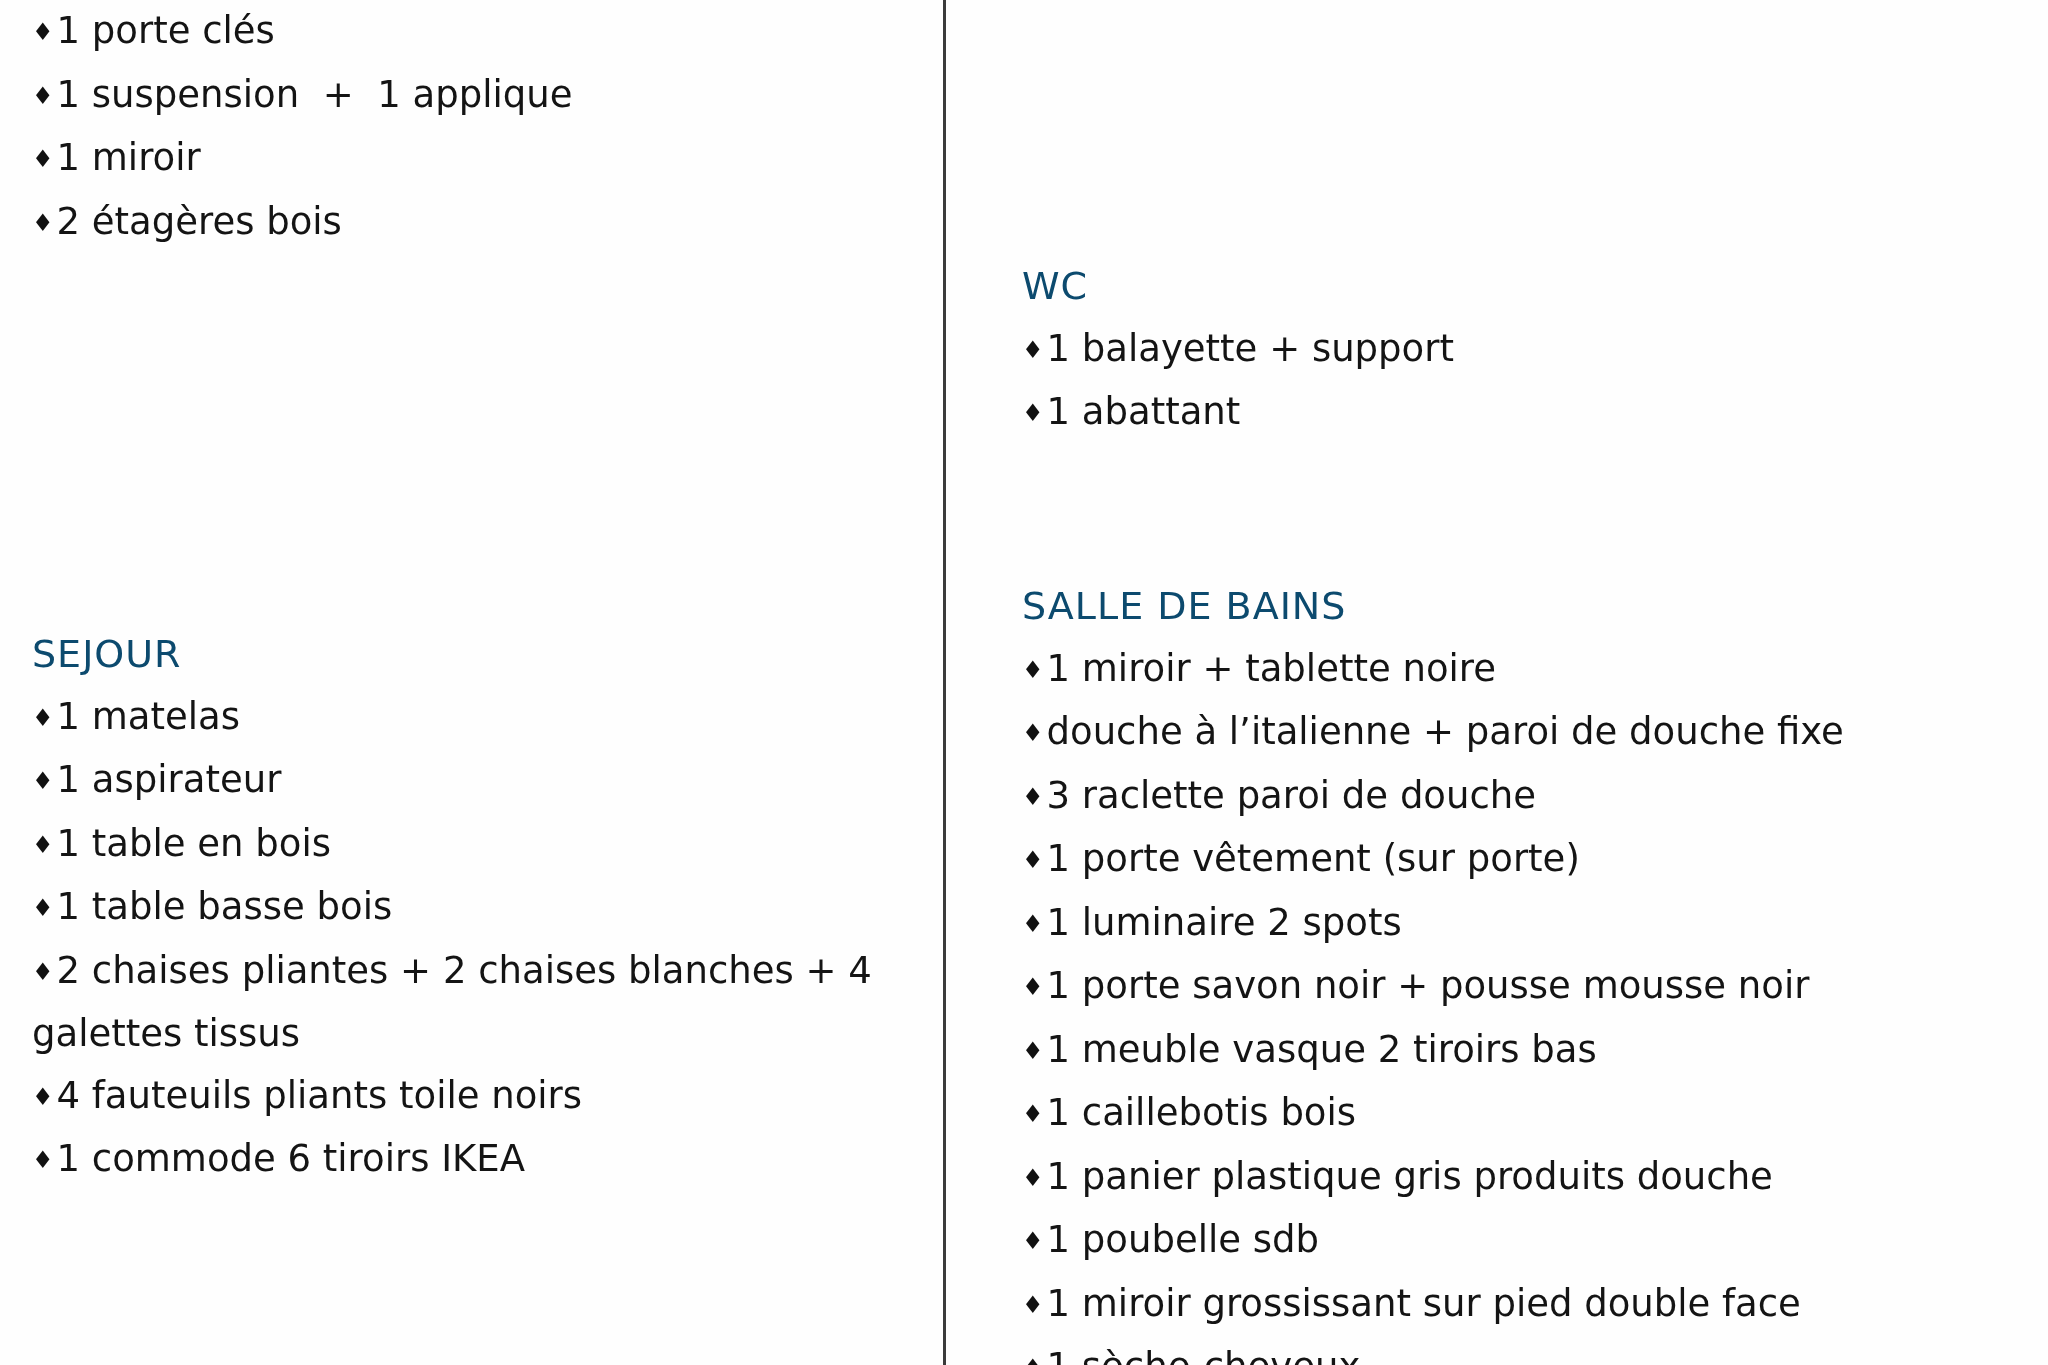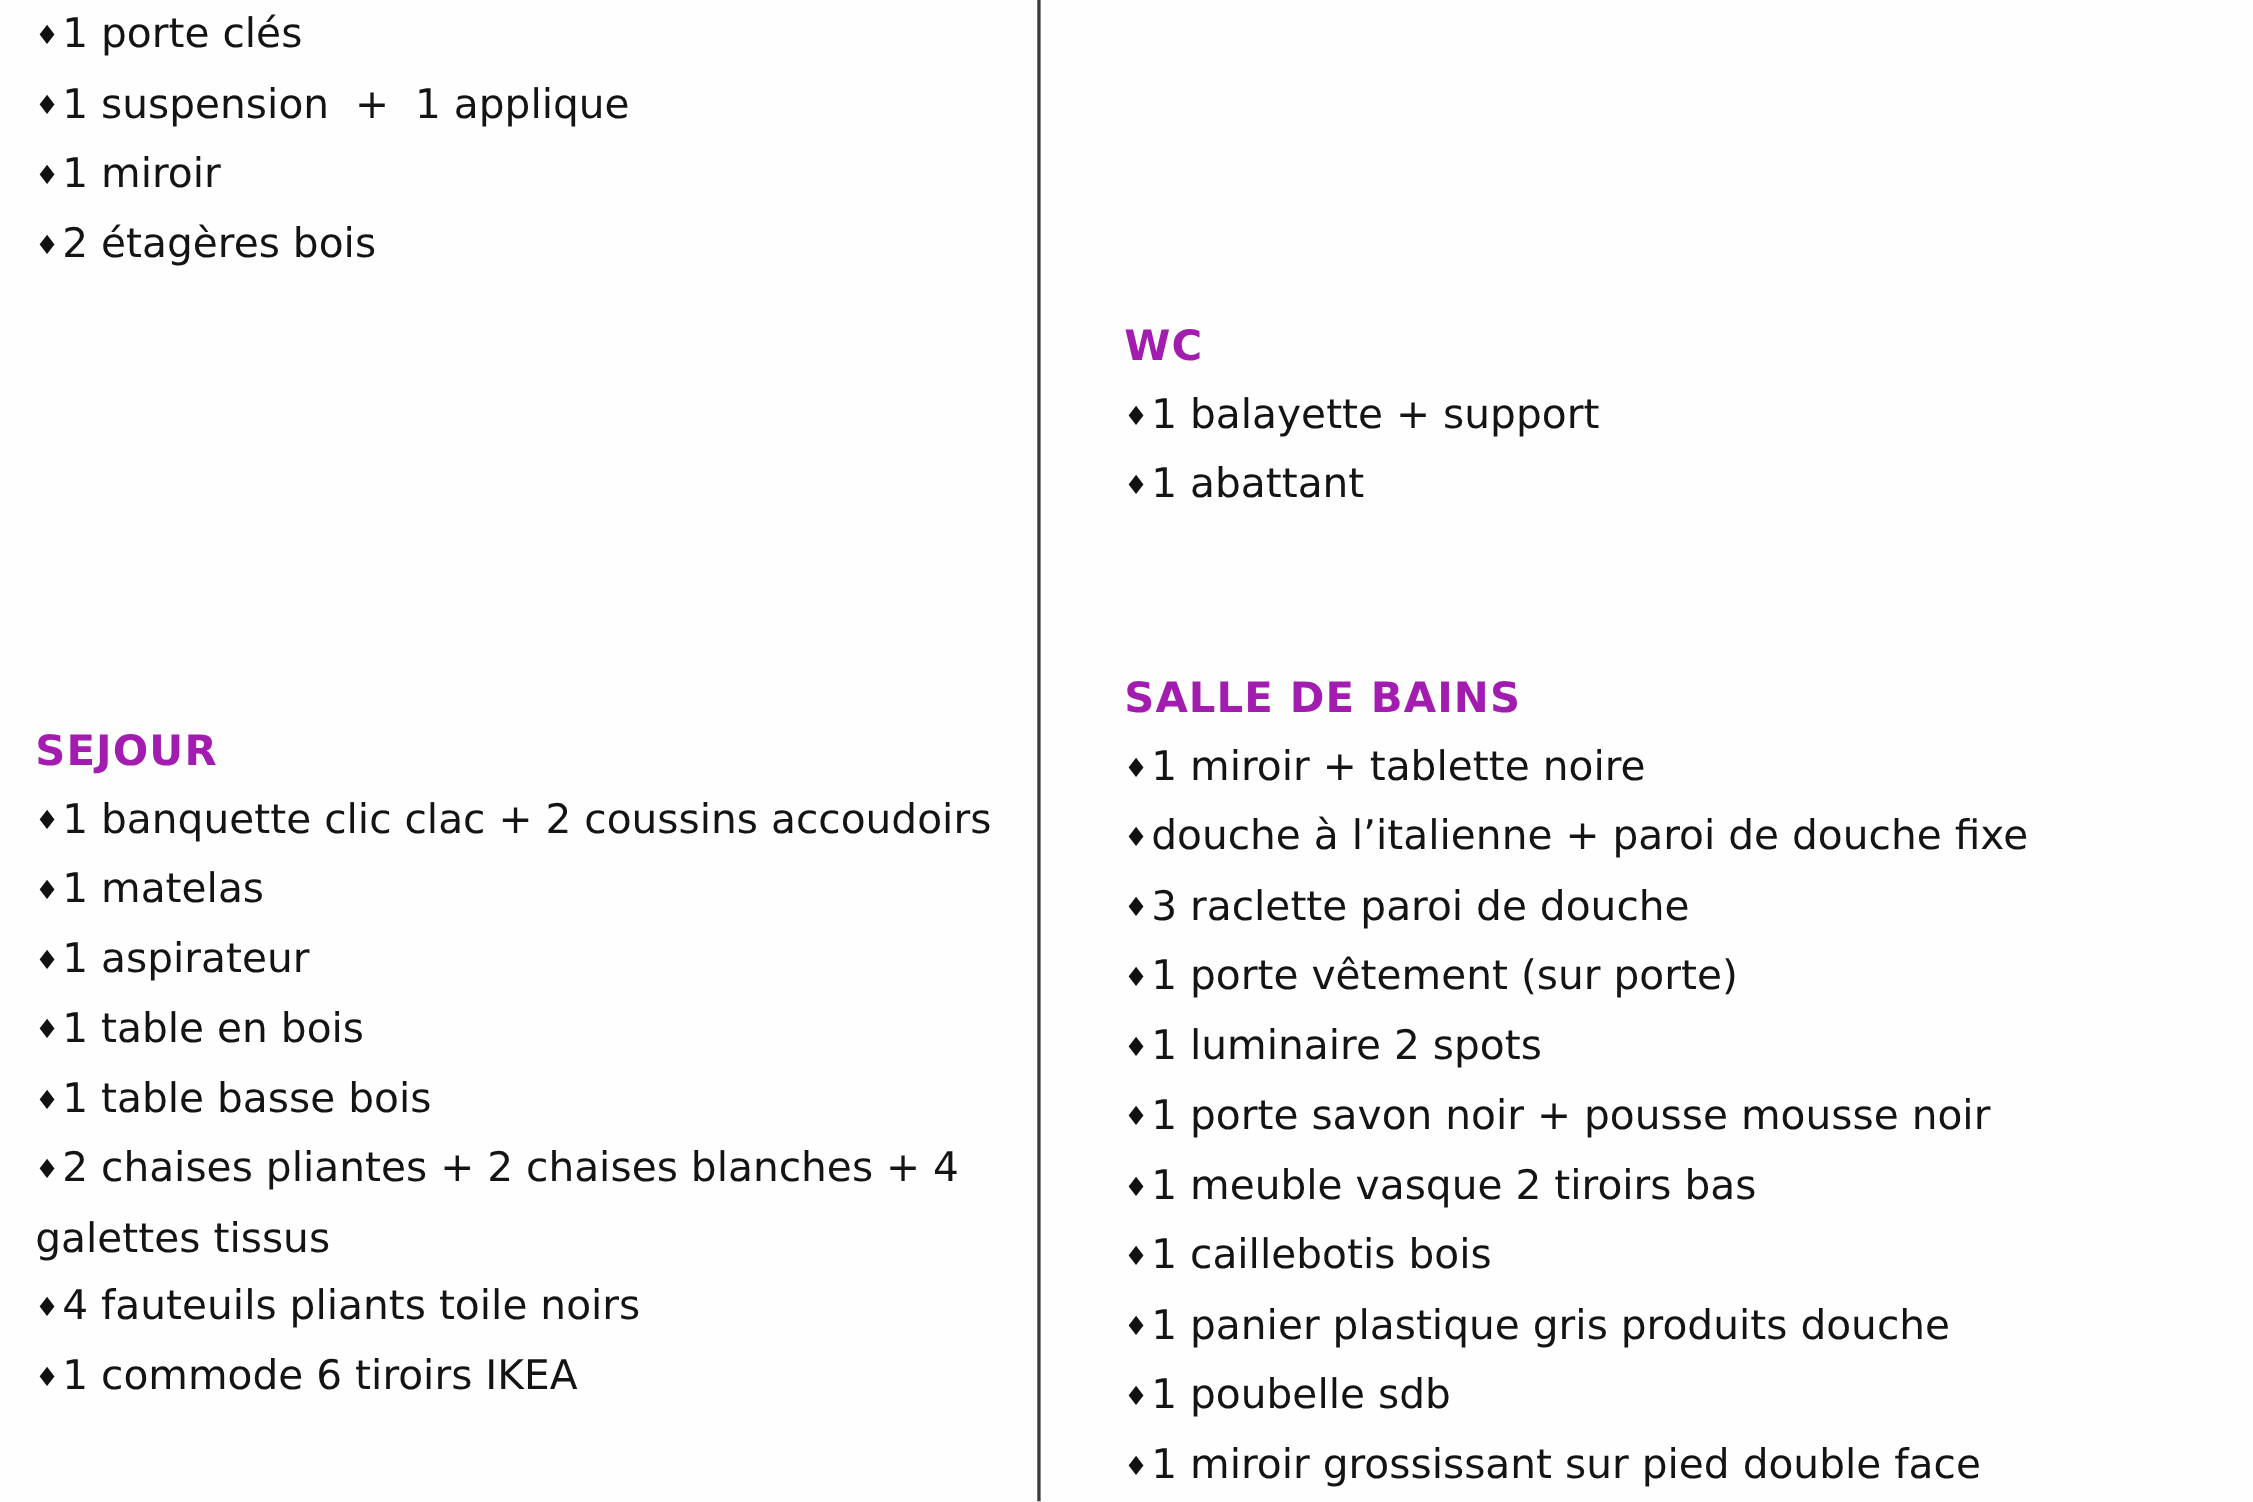--- a/index.html
+++ b/index.html
@@ -32,25 +32,24 @@
   }
   .col-left  { left: 32px;  width: 895px; }
   .col-right { left: 1022px; width: 1005px; }
   .section { position: absolute; left: 0; right: 0; }
   .sec-intro      { top: 0px; }
   .sec-sejour     { top: 624px; }
   .sec-wc         { top: 256px; }
   .sec-sdb        { top: 576px; }
   .sec-title {
     font-size: 38px;
-    font-weight: bold;
+    font-weight: normal;
     line-height: 61.5px;
     letter-spacing: 1px;
-    color: #a21caf;
-    margin-top: 28px;
+    color: #0c4a6e;
   }
   .line {
     font-size: 37px;
     line-height: 61.5px;
     color: #141414;
     white-space: pre-wrap;
   }
   .bullet {
     font-size: 24px;
     margin-right: 3px;
@@ -69,21 +68,20 @@
     <div class="section sec-intro">
         <div class="line"><span class="bullet">♦</span><span>1 porte clés</span></div>
         <div class="line"><span class="bullet">♦</span><span>1 suspension  +  1 applique</span></div>
         <div class="line"><span class="bullet">♦</span><span>1 miroir</span></div>
         <div class="line"><span class="bullet">♦</span><span>2 étagères bois</span></div>
       </div>
 
     <div class="section sec-sejour">
       <div class="sec-title">SEJOUR</div>
       <div>
-          <div class="line"><span class="bullet">♦</span><span>1 banquette clic clac + 2 coussins accoudoirs</span></div>
           <div class="line"><span class="bullet">♦</span><span>1 matelas</span></div>
           <div class="line"><span class="bullet">♦</span><span>1 aspirateur</span></div>
           <div class="line"><span class="bullet">♦</span><span>1 table en bois</span></div>
           <div class="line"><span class="bullet">♦</span><span>1 table basse bois</span></div>
           <div class="line"><span class="bullet">♦</span><span>2 chaises pliantes + 2 chaises blanches + 4 galettes tissus</span></div>
           <div class="line"><span class="bullet">♦</span><span>4 fauteuils pliants toile noirs</span></div>
           <div class="line"><span class="bullet">♦</span><span>1 commode 6 tiroirs IKEA</span></div>
         </div>
     </div>
   </div>

